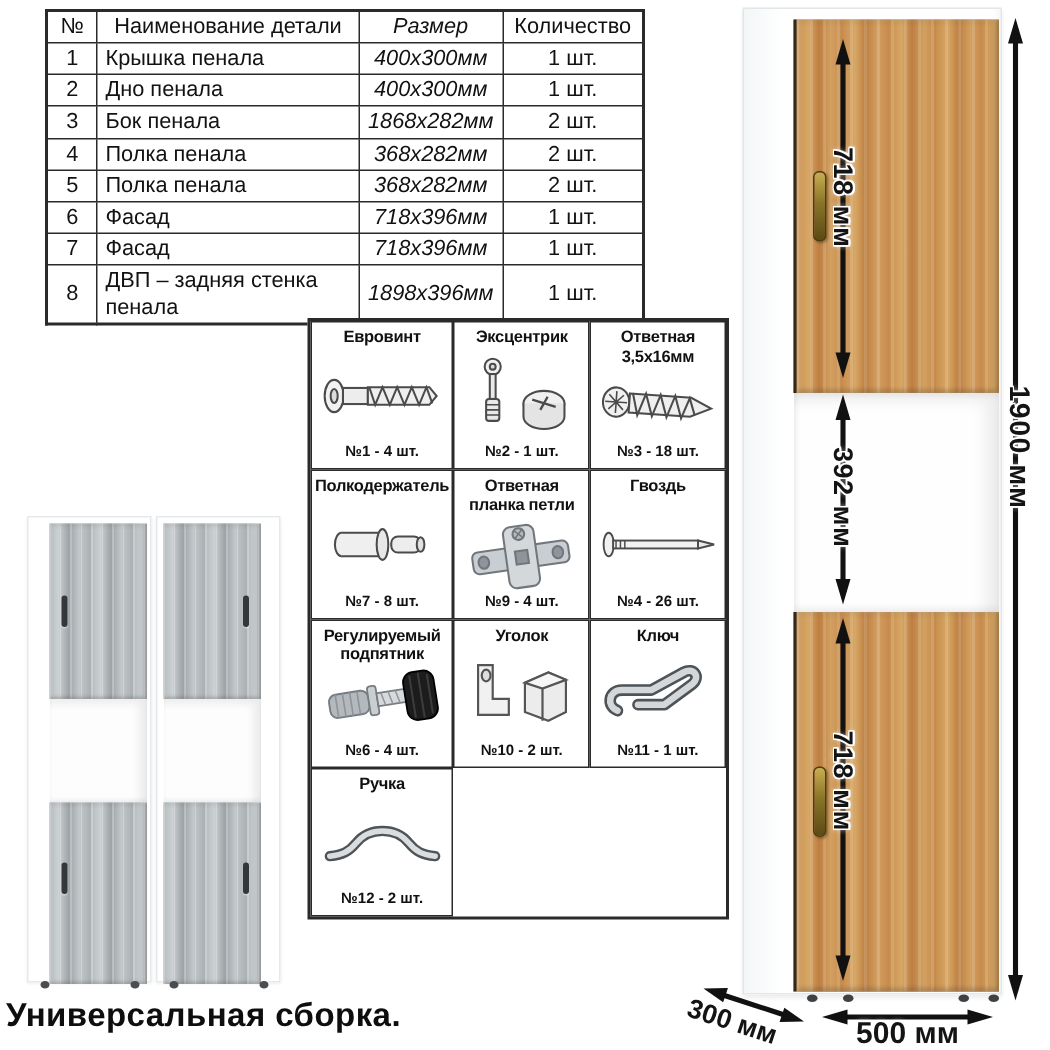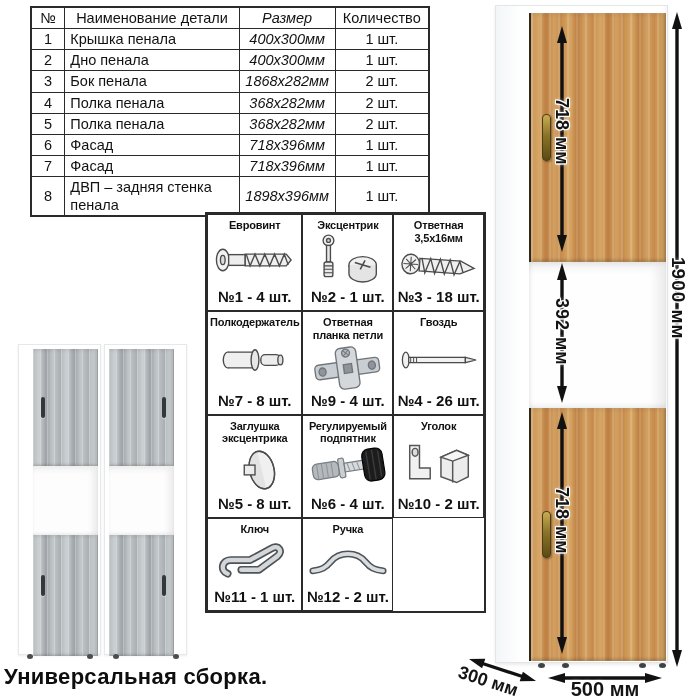--- a/index.html
+++ b/index.html
@@ -16,21 +16,21 @@
   .col-size { width:96px;  text-align:center;font-style:italic; }
   .col-qty  { width:94px;  text-align:center; }
 
   
   .hw-grid { position:absolute; left:205px; top:212px; width:281px; height:401px;
     display:grid; grid-template-columns:repeat(3,1fr); grid-template-rows:repeat(4,1fr);
     border:2px solid #2a2a2a; background:#fff; }
   .hw-cell { border:1px solid #2a2a2a; display:flex; flex-direction:column;
     align-items:center; justify-content:space-between; padding:4px 2px 5px; }
   .hw-title { font-weight:bold; font-size:11px; letter-spacing:-0.2px; text-align:center; line-height:1.15; }
-  .hw-count { font-weight:bold; font-size:15px; }
+  .hw-count { font-weight:bold; font-size:10px; }
   .hw-icon { flex:1; display:flex; align-items:center; justify-content:center; width:100%; }
 
   
   .oak { background-color:#c98e50;
     background-image:
       repeating-linear-gradient(90deg, rgba(255,255,255,.14) 0 2px, rgba(0,0,0,0) 2px 9px),
       repeating-linear-gradient(90deg, #c9904f 0, #d7a765 8px, #bd7f41 15px, #d2a061 23px, #c68a4b 31px);
     box-shadow: inset 2px 0 3px rgba(255,255,255,.25), inset -3px 0 5px rgba(0,0,0,.18), inset 0 -2px 3px rgba(0,0,0,.15);
   }
   .graywood { background-color:#b2b7ba;
@@ -252,36 +252,20 @@
             <ellipse cx="8" cy="13" rx="3.5" ry="8"></ellipse>
             <rect x="11" y="10.3" width="58" height="5.4" fill="#f2f2f2"></rect>
             <path d="M13 10.3 v5.4 M16 10.3 v5.4 M19 10.3 v5.4" stroke-width="1"></path>
             <polygon points="69,10.3 80,13 69,15.7" fill="#eaeaea"></polygon>
           </g>
         </svg>
       </div>
       <div class="hw-count">№4 - 26 шт.</div>
     </div>
 
-    <div class="hw-cell">
-      <div class="hw-title">Заглушка эксцентрика</div>
-      <div class="hw-icon">
-        <svg class="hwsvg" width="82" height="50" viewBox="0 0 84 50">
-          <g stroke="#4b4b4b" stroke-width="1.4" fill="#f0f0f0">
-            <g transform="rotate(-14 49 25)">
-              <ellipse cx="49" cy="25" rx="12.5" ry="19.5"></ellipse>
-              <path d="M49 5.5 a12.5 19.5 0 0 0 0 39" fill="#e3e3e3" stroke="none"></path>
-              <ellipse cx="49" cy="25" rx="12.5" ry="19.5" fill="none"></ellipse>
-            </g>
-            <rect x="31" y="20" width="11" height="10" fill="#ececec"></rect>
-          </g>
-        </svg>
-      </div>
-      <div class="hw-count">№5 - 8 шт.</div>
-    </div>
 
     <div class="hw-cell">
       <div class="hw-title">Регулируемый подпятник</div>
       <div class="hw-icon">
         <svg class="hwsvg" width="82" height="48" viewBox="0 0 84 48">
           <g transform="rotate(-9 42 24)">
             <rect x="6" y="13" width="27" height="16" rx="5" fill="#b3b9bd" stroke="#767c80" stroke-width="1.3"></rect>
             <path d="M11 13 v16 M16 13 v16 M21 13 v16 M26 13 v16" stroke="#8e9499" stroke-width="1.1"></path>
             <rect x="33" y="11" width="6" height="20" rx="2" fill="#c9ced1" stroke="#767c80" stroke-width="1.2"></rect>
             <rect x="39" y="16.5" width="21" height="9" fill="#d7dadc" stroke="#767c80" stroke-width="1.2"></rect>

